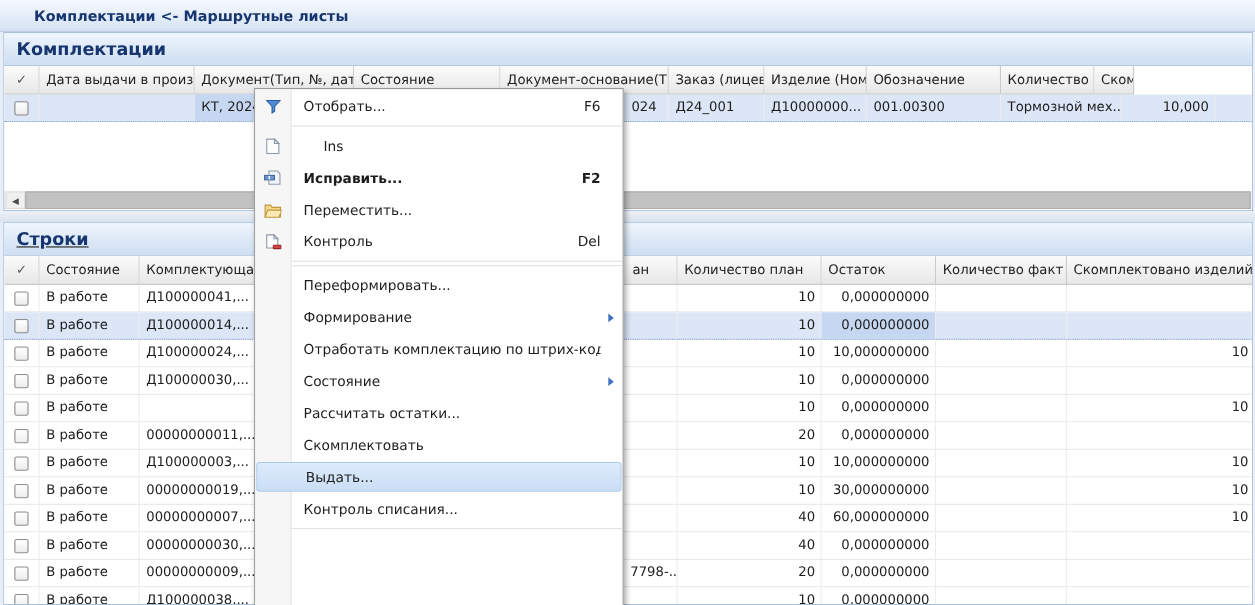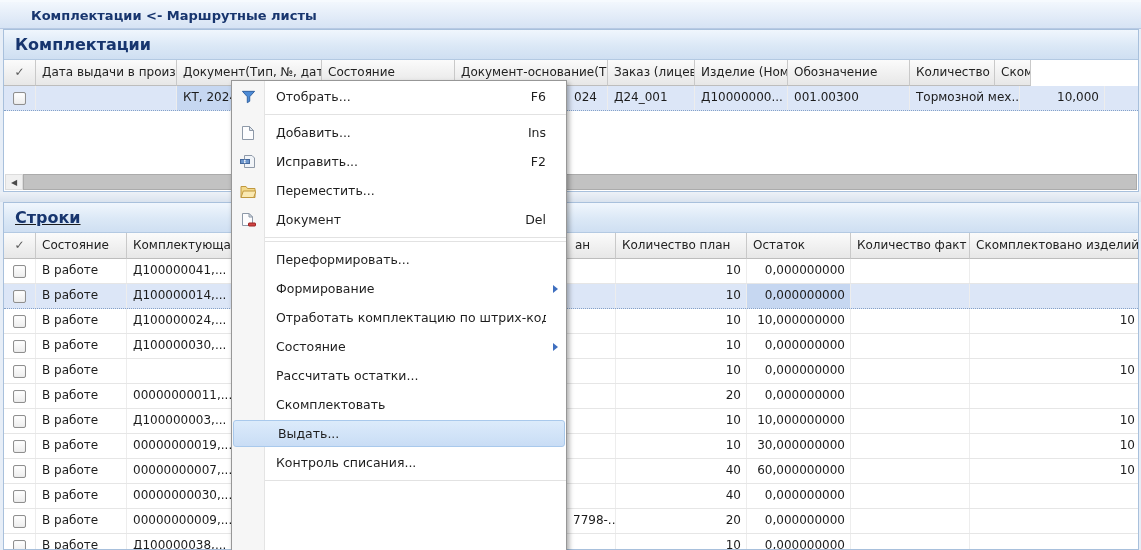--- a/index.html
+++ b/index.html
@@ -66,21 +66,21 @@
   .context-menu{
     position:absolute;left:231px;top:80px;width:336px;height:471px;box-sizing:border-box;
     background:#fff;border:1px solid #979797;box-shadow:2px 3px 5px rgba(0,0,0,.35);
     z-index:50;padding-top:1px;overflow:hidden;
   }
   .menu-gutter{position:absolute;left:0;top:0;bottom:0;width:32px;background:#f6f6f6;border-right:1px solid #e4e4e4;}
   .menu-item{
     position:relative;height:29px;display:flex;align-items:center;
     padding:0 20px 0 44px;white-space:nowrap;font-size:12.5px;color:#1e1e1e;cursor:default;
   }
-  .menu-item.bold{font-weight:normal;}
+  .menu-item.bold{font-weight:bold;}
   .menu-item.highlighted{
     height:27px;margin:1px 1px;box-sizing:border-box;border-radius:3px;
     background:linear-gradient(var(--menu-highlight-bg,#dcebfb),#c9ddf5);
     border:1px solid var(--menu-highlight-border,#a9c9ec);
   }
   .mi-icon{position:absolute;left:7px;top:50%;transform:translateY(-50%);width:18px;height:18px;
     display:flex;align-items:center;justify-content:center;}
   .mi-label{flex:1;overflow:hidden;}
   .mi-shortcut{margin-left:18px;}
   .mi-arrow{
@@ -318,21 +318,20 @@
         <span class="mi-shortcut">F6</span>
       </div>
       <div class="menu-sep"></div>
       <div class="menu-item">
         <span class="mi-icon">
           <svg width="14" height="16" viewBox="0 0 14 16">
             <path d="M1.5 1.5h7l4 4v9h-11z" fill="#fdfdfe" stroke="#8e99a8"></path>
             <path d="M8.5 1.5l4 4h-4z" fill="#dfe6ee" stroke="#8e99a8"></path>
           </svg>
         </span>
-        <span class="mi-label">Добавить...</span>
         <span class="mi-shortcut">Ins</span>
       </div>
       <div class="menu-item bold">
         <span class="mi-icon">
           <svg width="16" height="15" viewBox="0 0 16 15">
             <path d="M4.5 1.5h7.5l2.5 2.5v9.5h-10z" fill="#f1f4f8" stroke="#8e99a8"></path>
             <rect x="0.5" y="5.5" width="9" height="4" fill="#6d96cc" stroke="#44689c"></rect>
             <path d="M4.8 6.3v2.4M4 6.3h1.6M4 8.7h1.6" stroke="#fff" stroke-width="0.9"></path>
           </svg>
         </span>
@@ -349,21 +348,21 @@
         <span class="mi-label">Переместить...</span>
       </div>
       <div class="menu-item">
         <span class="mi-icon">
           <svg width="15" height="16" viewBox="0 0 15 16">
             <path d="M1.5 1.5h6.5l3.5 3.5v8.5h-10z" fill="#fdfdfe" stroke="#8e99a8"></path>
             <path d="M8 1.5l3.5 3.5H8z" fill="#dfe6ee" stroke="#8e99a8"></path>
             <rect x="7.5" y="11" width="7" height="3" rx="0.6" fill="#d04545" stroke="#9c2323"></rect>
           </svg>
         </span>
-        <span class="mi-label">Документ</span>
+        <span class="mi-label">Контроль</span>
         <span class="mi-shortcut">Del</span>
       </div>
       <div class="menu-sep"></div>
       <div class="menu-sep"></div>
       <div class="menu-item">
         <span class="mi-label">Переформировать...</span>
       </div>
       <div class="menu-item">
         <span class="mi-label">Формирование</span>
         <span class="mi-arrow"></span>

